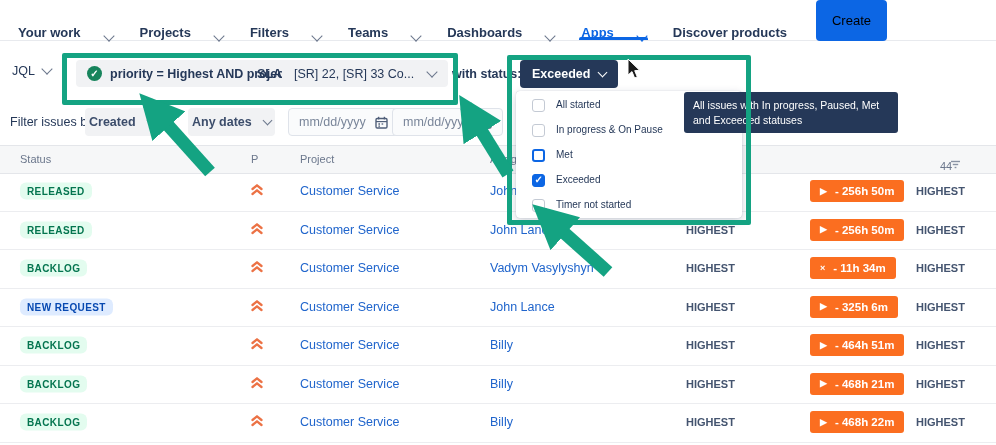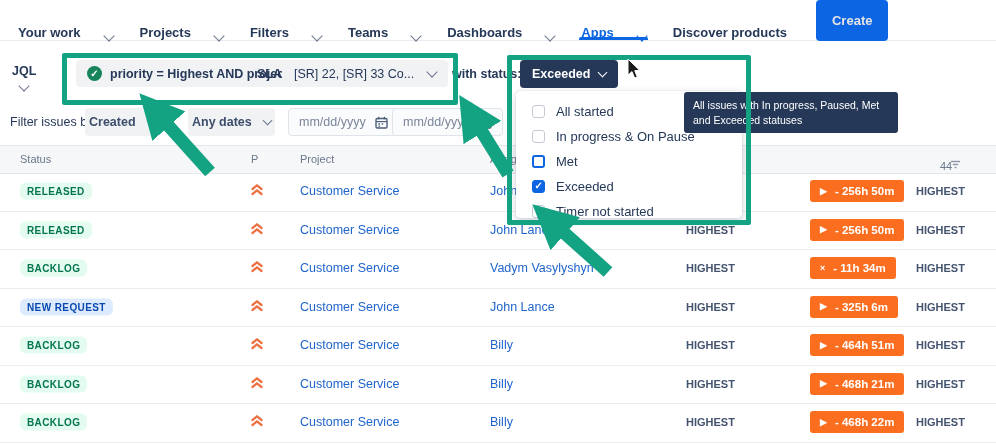--- a/index.html
+++ b/index.html
@@ -9,42 +9,42 @@
   
   .topnav{position:absolute;left:0;top:0;width:100%;height:41px;background:#fff;
           border-bottom:1px solid #e8eaee;display:flex;align-items:center;padding-left:18px;box-sizing:border-box;}
   .nav-item{display:flex;align-items:flex-end;gap:24px;margin-right:27px;font-size:13px;font-weight:700;
             color:#253858;cursor:pointer;white-space:nowrap;position:relative;height:100%;}
   .nav-item.active{color:#0c66e4;}
   .nav-item.active::after{content:"";position:absolute;left:-2px;right:-2px;bottom:0;height:3px;background:#0c66e4;border-radius:2px 2px 0 0;}
   .chev{width:7px;height:7px;border-right:1.8px solid #6b778c;border-bottom:1.8px solid #6b778c;
         transform:rotate(45deg);margin-top:-4px;display:inline-block;}
   .nav-item.active .chev{border-color:#0c66e4;}
-  .create-btn{background:#0c66e4;color:#e5e5e5;font-size:13px;font-weight:700;border:none;border-radius:4px;
+  .create-btn{background:#0c66e4;color:#000000;font-size:13px;font-weight:400;border:none;border-radius:4px;
               padding:13px 16px;margin-left:2px;cursor:pointer;}
 
   
   .jql-btn{position:absolute;left:12px;top:64px;display:flex;align-items:center;gap:8px;
-           font-size:12.5px;font-weight:700;color:#253858;cursor:pointer;flex-direction:column;}
+           font-size:12.5px;font-weight:400;color:#253858;cursor:pointer;}
   .query-pill{position:absolute;left:76px;top:60px;height:27px;background:#f1f2f4;border-radius:4px;
               display:flex;align-items:center;gap:8px;padding:0 11px;font-size:12.5px;font-weight:700;color:#253858;cursor:pointer;}
   .check-circle{width:15px;height:15px;border-radius:50%;background:#17845c;color:#fff;font-size:10px;
                 display:flex;align-items:center;justify-content:center;font-weight:700;}
   .sla-label{position:absolute;left:239px;top:67px;font-size:12.5px;font-weight:700;color:#253858;margin-left:18px;}
   .sla-pill{position:absolute;left:282px;top:60px;height:27px;background:#f1f2f4;border-radius:4px;
             display:flex;align-items:center;gap:14px;padding:0 12px;font-size:12.5px;font-weight:400;color:#253858;cursor:pointer;}
   .withstatus-label{position:absolute;left:452px;top:67px;font-size:12.5px;font-weight:700;color:#253858;}
   .status-btn{position:absolute;left:520px;top:60px;height:28px;background:#253858;border:none;border-radius:4px;
               color:#fff;display:flex;align-items:center;gap:9px;padding:0 12px;font-size:12.5px;font-weight:700;cursor:pointer;}
   .status-btn .chev{border-color:#fff;width:6px;height:6px;}
 
   
   .dropdown{position:absolute;left:516px;top:91px;width:226px;height:127px;background:#fff;border-radius:4px;
             box-shadow:0 3px 10px rgba(9,30,66,.2),0 0 1px rgba(9,30,66,.3);z-index:10;padding:8px 0;box-sizing:border-box;}
-  .opt{display:flex;align-items:center;gap:11px;height:25px;padding:0 16px;font-size:13px;color:#253858;cursor:pointer;}
+  .opt{display:flex;align-items:flex-start;gap:11px;height:25px;padding:0 16px;font-size:10px;color:#253858;cursor:pointer;}
   .cb{width:13px;height:13px;border:1.6px solid #c4cad4;border-radius:3px;background:#fff;flex:0 0 auto;box-sizing:border-box;}
   .cb-outline{border:2px solid #0c66e4;}
   .cb-checked{background:#0c66e4;border:1.6px solid #0c66e4;position:relative;}
   .cb-checked::after{content:"✓";color:#fff;font-size:10px;font-weight:700;position:absolute;left:1.5px;top:-1.5px;}
 
   
   .tooltip{position:absolute;left:684px;top:92px;width:196px;background:#253858;color:#fff;border-radius:3px;
            font-size:10.5px;line-height:1.4;padding:6px 9px;z-index:20;}
 
   

